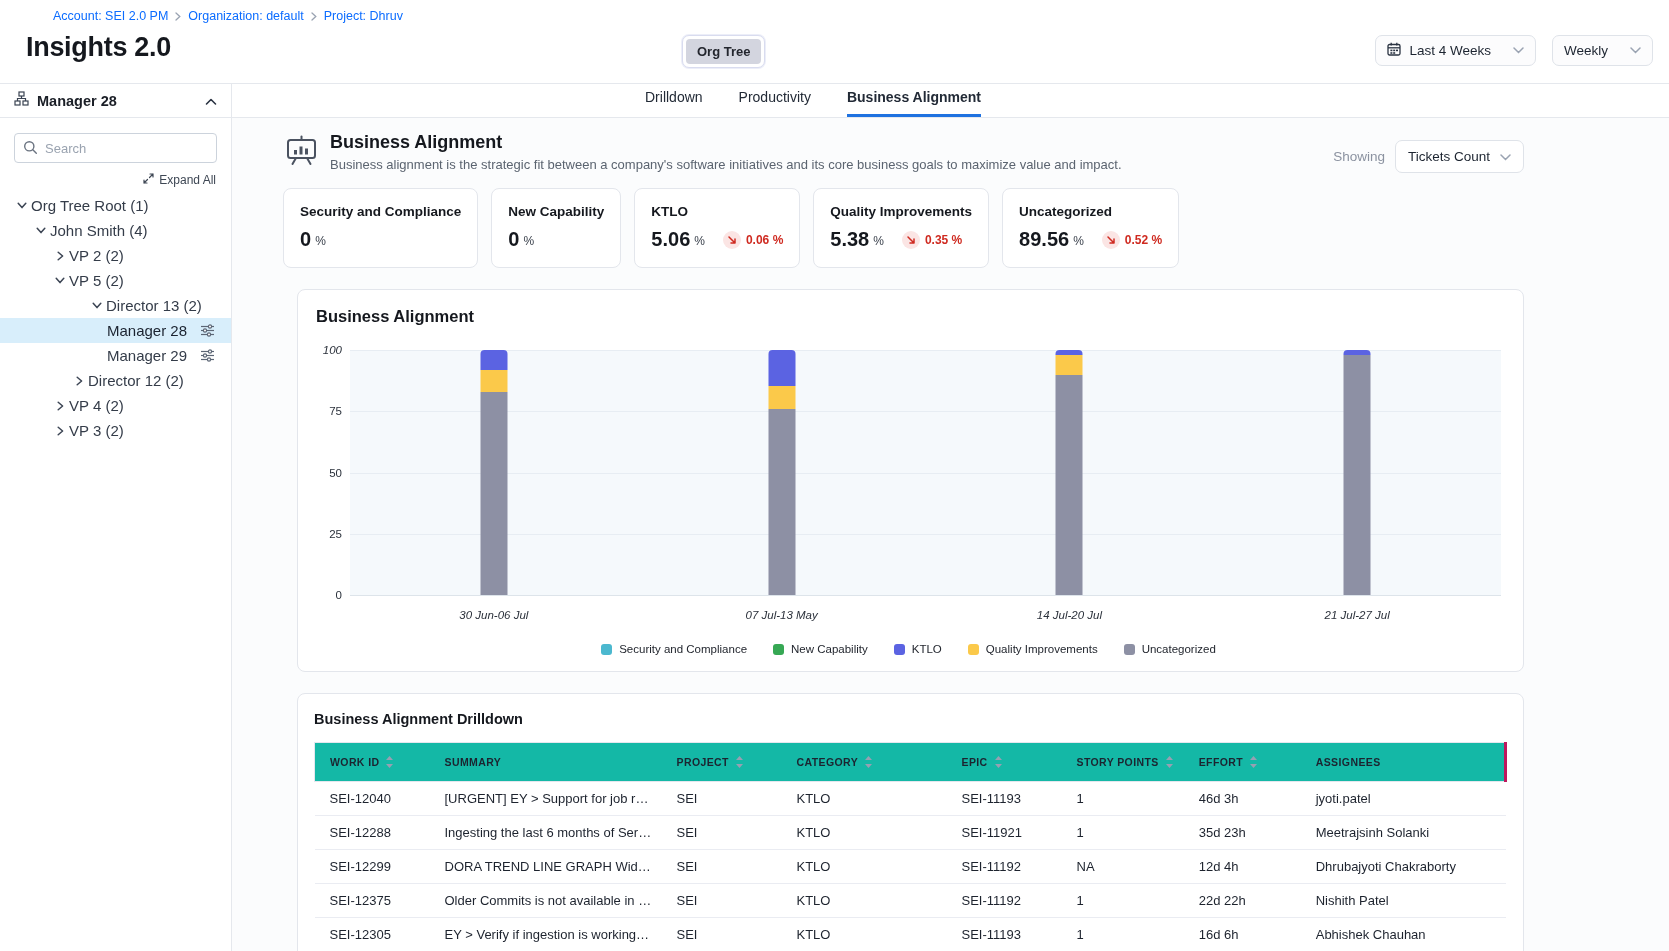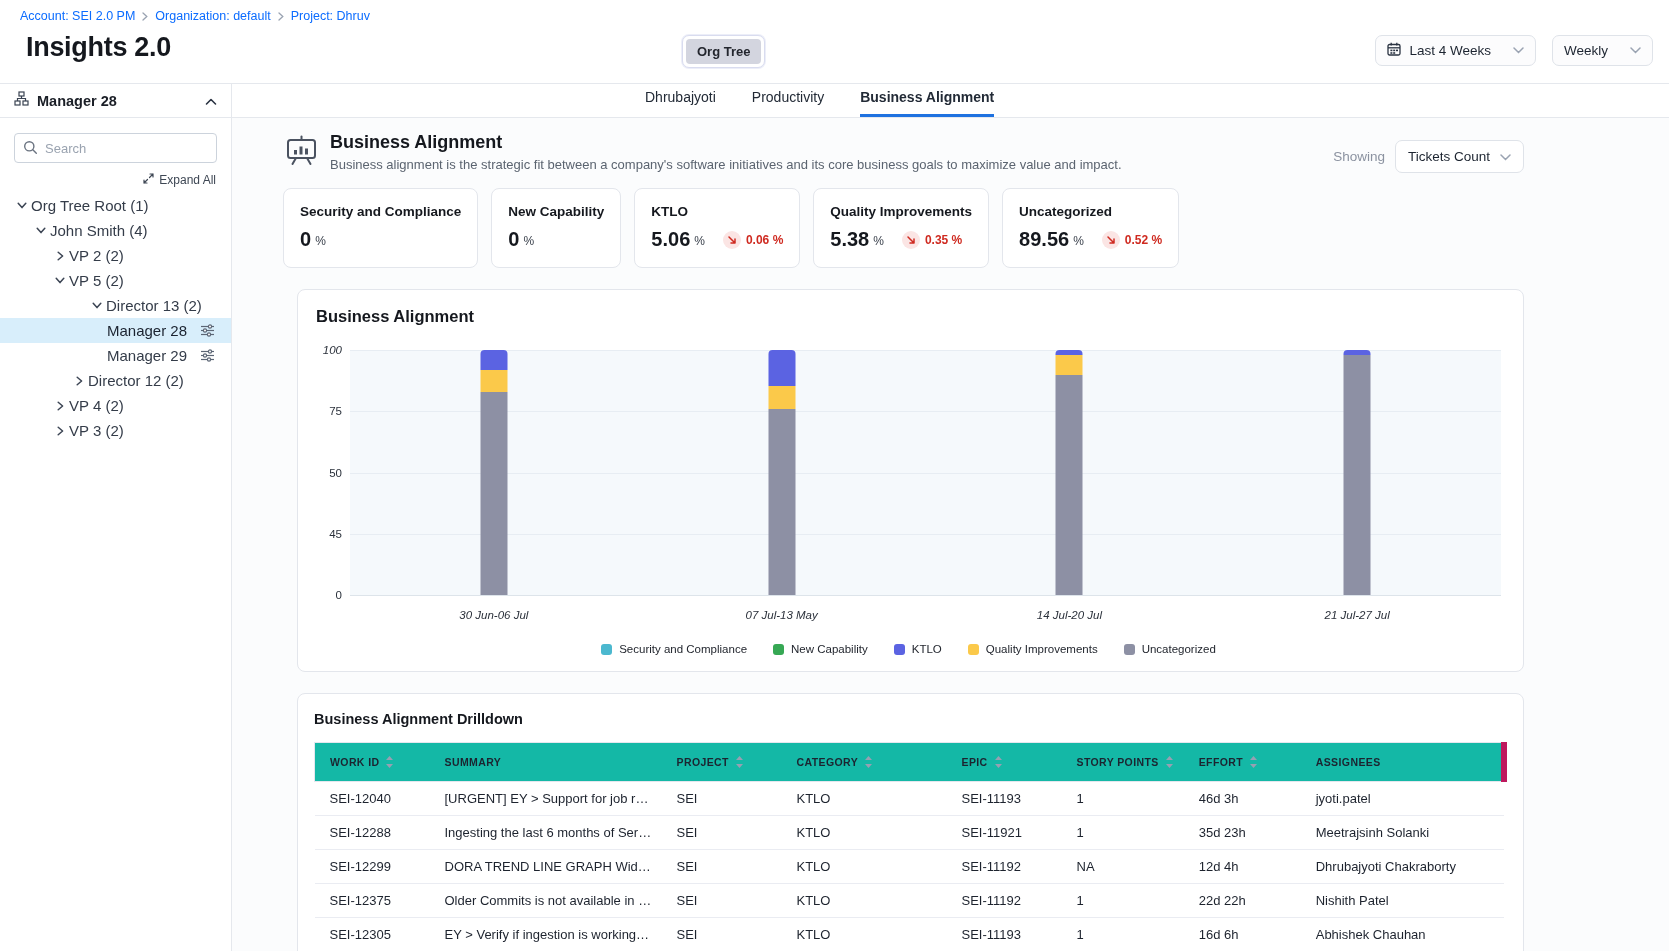--- a/index.html
+++ b/index.html
@@ -1,21 +1,21 @@
 <!DOCTYPE html>
 <html><head>
 <meta charset="utf-8">
 <style>
   * { margin: 0; padding: 0; box-sizing: border-box; }
   html, body { width: 1669px; height: 951px; overflow: hidden; background: #fff;
     font-family: "Liberation Sans", "DejaVu Sans", sans-serif; color: #1c2430; }
 
   
   .top-header { height: 83px; background: #fff; position: relative; }
-  .breadcrumb { display: flex; align-items: center; gap: 7px; padding: 9px 0 0 20px; font-size: 12.5px; }
+  .breadcrumb { display: flex; align-items: center; gap: 7px; padding: 9px 0 0 9px; font-size: 12.5px; margin-left: 44px; }
   .breadcrumb a { color: #0b6cff; text-decoration: none; cursor: pointer; }
   .crumb-sep { color: #9aa3b2; display: flex; align-items: center; }
   .title-row { position: absolute; left: 26px; top: 32px; font-size: 27px; font-weight: 700; letter-spacing: -0.3px; color: #15181e; }
   .org-tree-wrap { position: absolute; left: 682px; top: 35px; border: 1px solid #d9dcef; border-radius: 7px; padding: 3px; background: #fff; box-shadow: 0 0 0 1px #eceef8; }
   .org-tree-btn { background: #d3d5df; border: none; border-radius: 4px; padding: 5px 11px; font-size: 13px; font-weight: 700; color: #23262e; cursor: pointer; font-family: inherit; }
   .hdr-selects { position: absolute; right: 16px; top: 35px; display: flex; gap: 16px; }
   .select-box { display: flex; align-items: center; gap: 8px; height: 31px; border: 1px solid #dfe3e9; border-radius: 7px; background: #fcfcfd; padding: 0 11px; font-size: 13.5px; font-weight: 500; color: #1c2430; cursor: pointer; }
   .select-box .chev { margin-left: 14px; display: flex; }
   .divider-h { border-bottom: 1px solid #e5e8ed; }
 
@@ -84,21 +84,21 @@
   .legend { display: flex; justify-content: center; gap: 26px; margin-top: 22px; }
   .legend-item { display: flex; align-items: center; gap: 7px; font-size: 11.5px; color: #23272f; }
   .legend-swatch { width: 11px; height: 11px; border-radius: 3px; }
 
   .table-panel { padding: 17px 16px 16px 16px; }
   .table-title { font-size: 14.5px; font-weight: 700; color: #15181e; }
   table { border-collapse: collapse; width: 100%; margin-top: 15px; }
   thead tr { background: #14b8a6; }
   th { text-align: left; font-size: 10.5px; font-weight: 700; letter-spacing: 0.4px; color: #1c2430; padding: 12px 10px 12px 15px; border-top: 1px solid #e4e7ee; border-bottom: 1px solid #e4e7ee; white-space: nowrap; }
   th:first-child { border-left: 1px solid #e4e7ee; }
-  th:last-child { border-right: 6px solid #be185d; }
+  th:last-child { border-right: 3px solid #be185d; }
   th .th-inner { display: flex; align-items: center; gap: 6px; }
   td { font-size: 13px; color: #1d232e; padding: 9px 10px 9px 15px; border-bottom: 1px solid #eaecf2; white-space: nowrap; overflow: hidden; text-overflow: ellipsis; }
   .col-workid { width: 115px; } .col-summary { width: 232px; } .col-project { width: 120px; }
   .col-category { width: 165px; } .col-epic { width: 115px; } .col-sp { width: 118px; }
   .col-effort { width: 117px; } .col-assignees { width: auto; }
   td.cell-summary { max-width: 232px; }
 </style>
 </head>
 <body>
 
@@ -284,21 +284,21 @@
               <polyline points="1.2,1.2 5.6,5 1.2,8.8" fill="none" stroke="#3c4554" stroke-width="1.5" stroke-linecap="round" stroke-linejoin="round"></polyline>
             </svg>
           </span>
           <span class="tree-label">VP 3 (2)</span>
         </div>
       </div>
   </div>
 
   <div class="main">
     <div class="tabs-row" id="tabs-row">
-        <div class="tab">Dhrubajyoti</div>
+        <div class="tab">Drilldown</div>
         <div class="tab">Productivity</div>
         <div class="tab active">Business Alignment</div>
       </div>
 
     <div class="content">
 
       <div class="section-head">
         <span class="section-icon">
           <svg width="37" height="37" viewBox="0 0 37 37">
               <rect x="5" y="7" width="27" height="18" rx="2.5" fill="none" stroke="#4a5260" stroke-width="2"></rect>
@@ -387,21 +387,21 @@
               </span>
             </div>
           </div>
         </div>
 
       <div class="panel chart-panel">
         <div class="chart-title">Business Alignment</div>
         <div class="chart-area">
           <div class="y-axis" id="y-axis">
               <span class="y-tick" style="top: 100%;">0</span>
-              <span class="y-tick" style="top: 75%;">45</span>
+              <span class="y-tick" style="top: 75%;">25</span>
               <span class="y-tick" style="top: 50%;">50</span>
               <span class="y-tick" style="top: 25%;">75</span>
               <span class="y-tick" style="top: 0%; font-style: italic;">100</span>
             </div>
           <div class="plot" id="plot">
               <div class="gridline zero" style="top: 100%;"></div>
               <div class="gridline" style="top: 75%;"></div>
               <div class="gridline" style="top: 50%;"></div>
               <div class="gridline" style="top: 25%;"></div>
               <div class="gridline" style="top: 0%;"></div>

